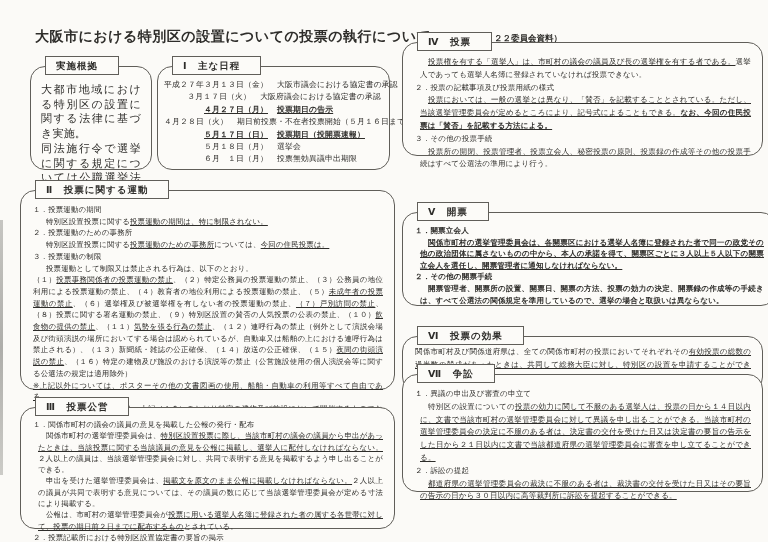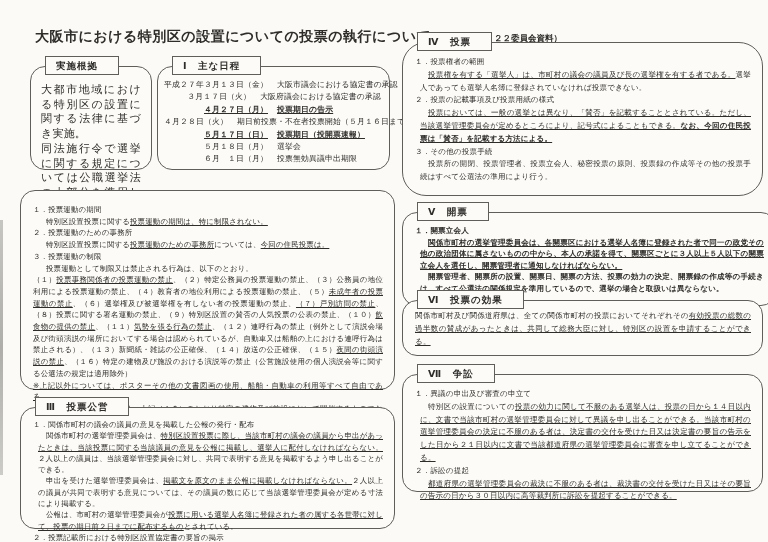--- a/index.html
+++ b/index.html
@@ -104,20 +104,21 @@
         <span class="sch-event">選挙会</span>
       </div>
       <div class="sch-row">
         <span class="sch-date">６月　１日（月）</span>
         <span class="sch-event">投票無効異議申出期限</span>
       </div>
     </div>
   </section>
 
   <section class="box" id="box-movement" style="left:20px; top:190px; width:375px; height:200px;">
+    <div class="tab">Ⅱ　投票に関する運動</div>
     <div class="body">
       <p class="item">１．投票運動の期間</p>
       <p class="para"><span>特別区設置投票に関する</span><span class="u">投票運動の期間は、特に制限されない。</span></p>
       <p class="item">２．投票運動のための事務所</p>
       <p class="para"><span>特別区設置投票に関する</span><span class="u">投票運動のための事務所</span><span>については、</span><span class="u">今回の住民投票は。</span></p>
       <p class="item">３．投票運動の制限</p>
       <p class="para">投票運動として制限又は禁止される行為は、以下のとおり。</p>
       <p class="list"><span>（１）</span><span class="u">投票事務関係者の投票運動の禁止</span><span>、（２）特定公務員の投票運動の禁止、（３）公務員の地位利用による投票運動の禁止、（４）教育者の地位利用による投票運動の禁止、（５）</span><span class="u">未成年者の投票運動の禁止</span><span>、（６）選挙権及び被選挙権を有しない者の投票運動の禁止、</span><span class="u">（７）戸別訪問の禁止</span><span>、（８）投票に関する署名運動の禁止、（９）特別区設置の賛否の人気投票の公表の禁止、（１０）</span><span class="u">飲食物の提供の禁止</span><span>、（１１）</span><span class="u">気勢を張る行為の禁止</span><span>、（１２）連呼行為の禁止（例外として演説会場及び街頭演説の場所においてする場合は認められているが、自動車又は船舶の上における連呼行為は禁止される）、（１３）新聞紙・雑誌の公正確保、（１４）放送の公正確保、（１５）</span><span class="u">夜間の街頭演説の禁止</span><span>、（１６）特定の建物及び施設のおける演説等の禁止（公営施設使用の個人演説会等に関する公選法の規定は適用除外）</span></p>
       <p class="note"><span class="u">※上記以外については、ポスターその他の文書図画の使用、船舶・自動車の利用等すべて自由である。</span></p>
       <p class="para">また、演説会については、上記（１６）のとおり特定の建物及び施設において開催するものでない限り、自由に開催できる。</p>
@@ -128,42 +129,42 @@
     <div class="tab">Ⅲ　投票公営</div>
     <div class="body">
       <p class="item">１．関係市町村の議会の議員の意見を掲載した公報の発行・配布</p>
       <p class="para"><span>関係市町村の選挙管理委員会は、</span><span class="u">特別区設置投票に際し、当該市町村の議会の議員から申出があったときは、当該投票に関する当該議員の意見を公報に掲載し、選挙人に配付しなければならない。</span><span>２人以上の議員は、当該選挙管理委員会に対し、共同で表明する意見を掲載するよう申し出ることができる。</span></p>
       <p class="para"><span>申出を受けた選挙管理委員会は、</span><span class="u">掲載文を原文のまま公報に掲載しなければならない。</span><span>２人以上の議員が共同で表明する意見については、その議員の数に応じて当該選挙管理委員会が定める寸法により掲載する。</span></p>
       <p class="para"><span>公報は、市町村の選挙管理委員会が</span><span class="u">投票に用いる選挙人名簿に登録された者の属する各世帯に対して、投票の期日前２日までに配布するもの</span><span>とされている。</span></p>
       <p class="item">２．投票記載所における特別区設置協定書の要旨の掲示</p>
     </div>
   </section>
 
-  <section class="box" id="box-voting" style="left:402px; top:42px; width:361px; height:154px;border-radius:24px;">
+  <section class="box" id="box-voting" style="left:402px; top:42px; width:361px; height:114px;">
     <div class="tab">Ⅳ　投票</div>
     <div class="body">
-      <p class="item">１．投票権者の範囲</p>
       <p class="para"><span class="u">投票権を有する「選挙人」は、市町村の議会の議員及び長の選挙権を有する者である。</span><span>選挙人であっても選挙人名簿に登録されていなければ投票できない。</span></p>
       <p class="item">２．投票の記載事項及び投票用紙の様式</p>
       <p class="para"><span class="u">投票においては、一般の選挙とは異なり、「賛否」を記載することとされている。ただし、当該選挙管理委員会が定めるところにより、記号式によることもできる。</span><span class="bu">なお、今回の住民投票は「賛否」を記載する方法による。</span></p>
       <p class="item">３．その他の投票手続</p>
       <p class="para"><span>投票所の開閉、投票管理者、投票立会人、秘密投票の原則、投票録の作成等その他の投票手続はすべて公選法の準用により行う。</span></p>
     </div>
   </section>
 
   <section class="box" id="box-counting" style="left:402px; top:212px; width:374px; height:94px;">
     <div class="tab">Ⅴ　開票</div>
     <div class="body">
       <p class="item">１．開票立会人</p>
       <p class="para"><span class="u">関係市町村の選挙管理委員会は、各開票区における選挙人名簿に登録された者で同一の政党その他の政治団体に属さないものの中から、本人の承諾を得て、開票区ごとに３人以上５人以下の開票立会人を選任し、開票管理者に通知しなければならない。</span></p>
+      <p class="item">２．その他の開票手続</p>
       <p class="para"><span>開票管理者、開票所の設置、開票日、開票の方法、投票の効力の決定、開票録の作成等の手続きは、すべて公選法の関係規定を準用しているので、選挙の場合と取扱いは異ならない。</span></p>
     </div>
   </section>
 
-  <section class="box" id="box-effect" style="left:402px; top:300px; width:361px; height:56px;">
+  <section class="box" id="box-effect" style="left:402px; top:336px; width:361px; height:56px;">
     <div class="tab">Ⅵ　投票の効果</div>
     <div class="body">
       <p><span>関係市町村及び関係道府県は、全ての関係市町村の投票においてそれぞれその</span><span class="u">有効投票の総数の過半数の賛成があったときは、共同して総務大臣に対し、特別区の設置を申請することができる。</span></p>
     </div>
   </section>
 
   <section class="box" id="box-dispute" style="left:402px; top:374px; width:361px; height:118px;">
     <div class="tab">Ⅶ　争訟</div>
     <div class="body">
       <p class="item">１．異議の申出及び審査の申立て</p>

